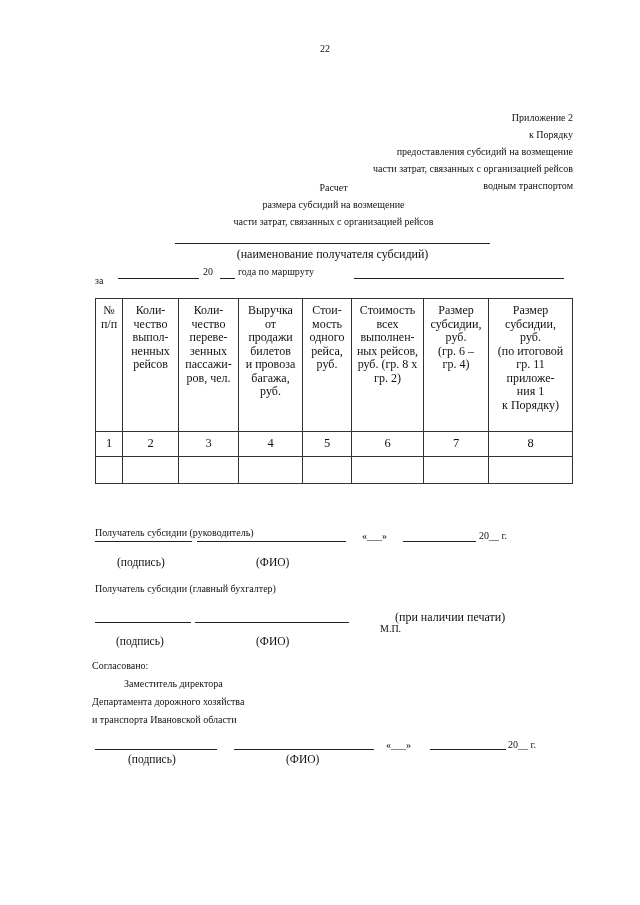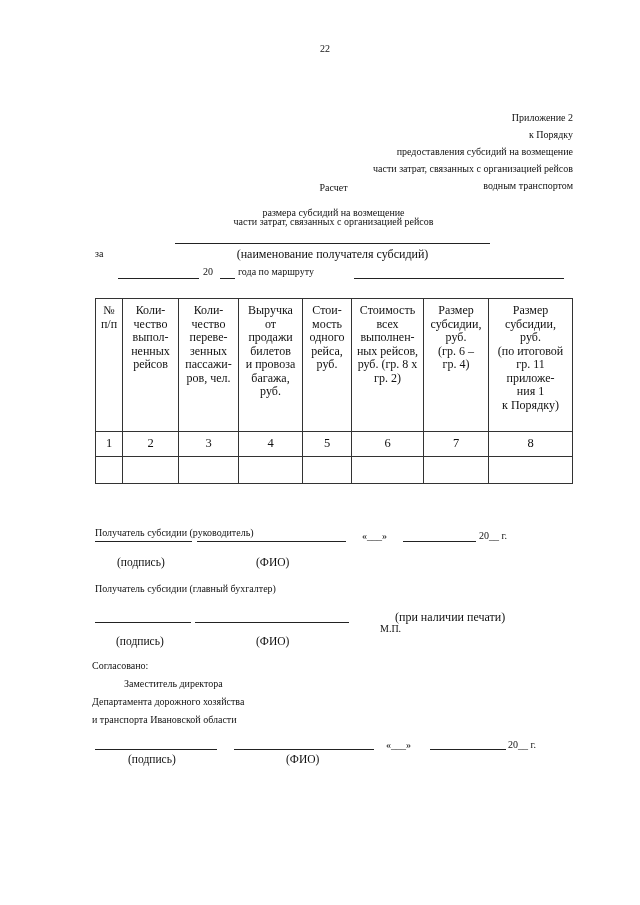--- a/index.html
+++ b/index.html
@@ -38,29 +38,29 @@
 <div>
   <div class="abs t14 right" style="right:67px; top:79px;">Приложение 2</div>
   <div class="abs t14 right" style="right:67px; top:96px;">к Порядку</div>
   <div class="abs t14 right" style="right:67px; top:113px;">предоставления  субсидий на возмещение</div>
   <div class="abs t14 right" style="right:67px; top:130px;">части затрат, связанных с организацией рейсов</div>
   <div class="abs t14 right" style="right:67px; top:147px;">водным транспортом</div>
 </div>
 
 <div>
   <div class="abs t14 center" style="left:95px; width:477px; top:179px;">Расчет</div>
-  <div class="abs t14 center" style="left:95px; width:477px; top:196px;margin-top:8px;">размера субсидий на возмещение</div>
+  <div class="abs t14 center" style="left:95px; width:477px; top:196px;">размера субсидий на возмещение</div>
   <div class="abs t14 center" style="left:95px; width:477px; top:213px;">части затрат, связанных с организацией рейсов</div>
 </div>
 
 <div class="uline" style="left:175px; width:315px; top:243px;"></div>
 <div class="abs t12 center" style="left:175px; width:315px; top:247px;">(наименование получателя субсидий)</div>
 
 <div>
-  <div class="abs t14" style="left:95px; top:245px;">за</div>
+  <div class="abs t14" style="left:95px; top:272px;">за</div>
   <div class="uline" style="left:118px; width:81px; top:278px;"></div>
   <div class="abs t14" style="left:203px; top:263px;">20</div>
   <div class="uline" style="left:220px; width:15px; top:278px;"></div>
   <div class="abs t14" style="left:238px; top:263px;">года по маршруту</div>
   <div class="uline" style="left:354px; width:210px; top:278px;"></div>
 </div>
 
 <table class="calc">
   <colgroup>
     <col style="width:27px">

